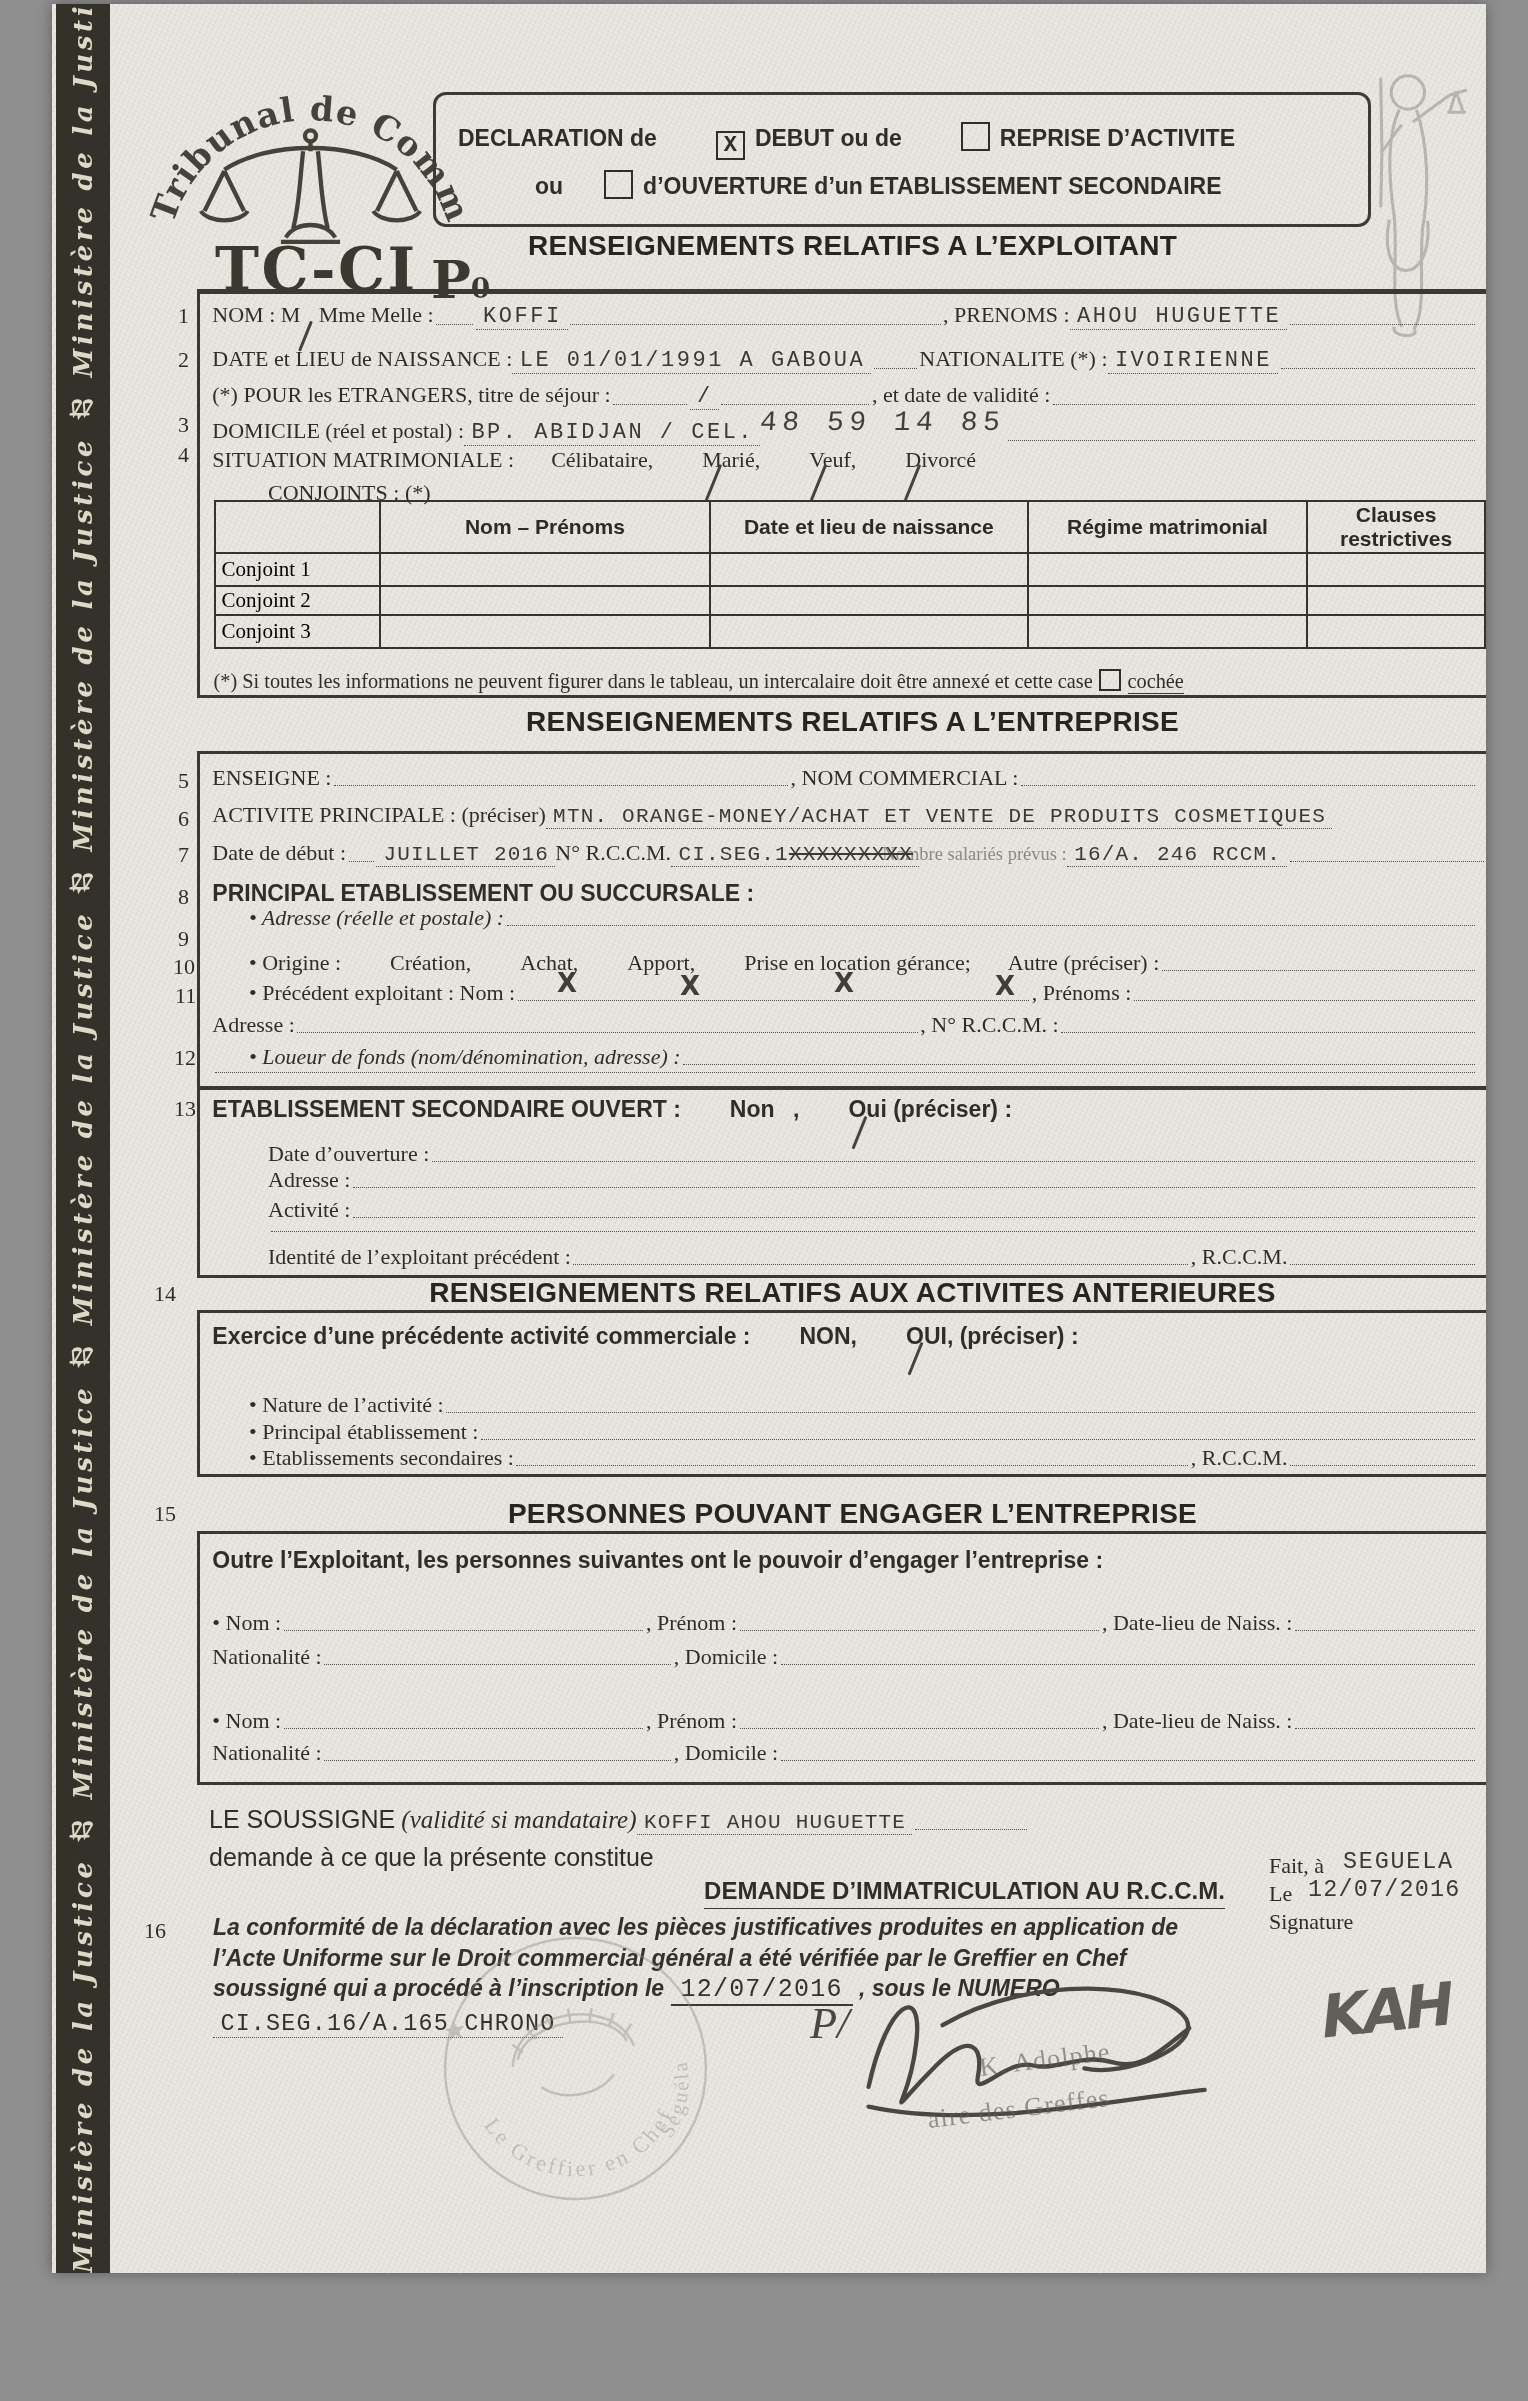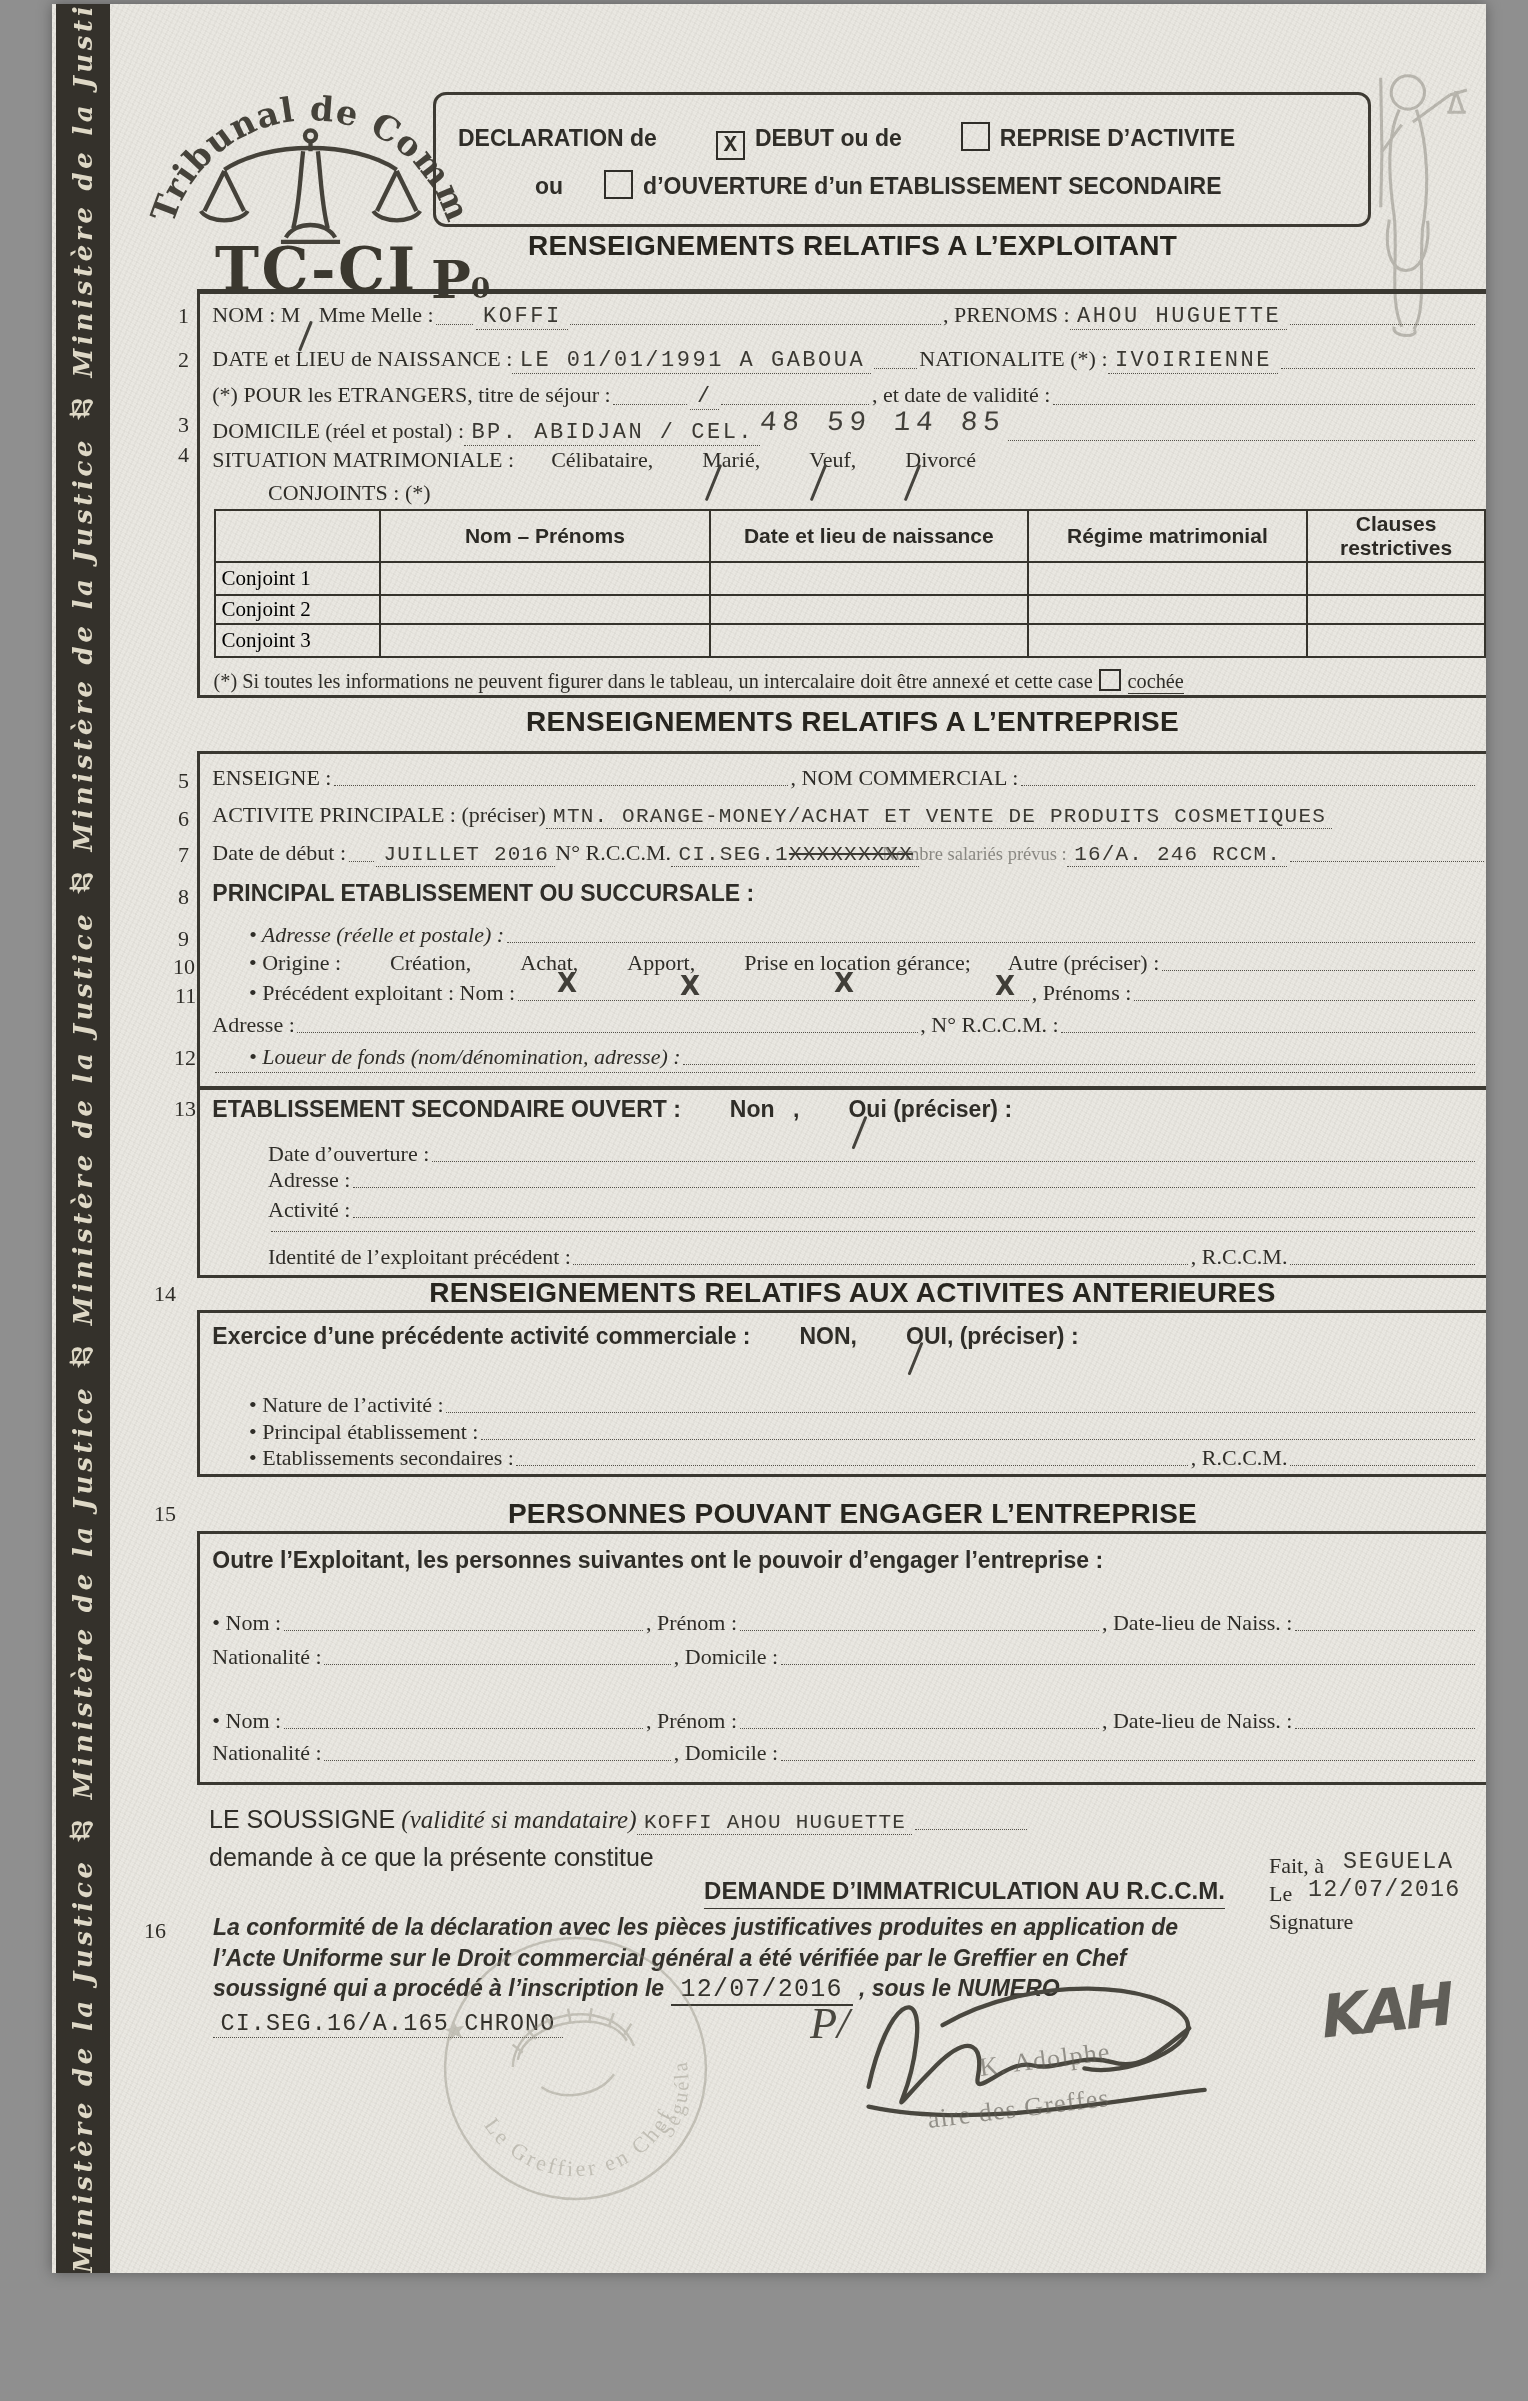--- a/index.html
+++ b/index.html
@@ -182,21 +182,21 @@
           </span>
       <span>Veuf,</span>
       <span class="gap80" style="position:relative;">
             <span class="stroke" style="left:55px;top:-3.7px;height:39px;"></span>
           </span>
       <span>Divorcé</span>
     </div>
     <div class="line ser" style="left:68px;top:186px;">
       <span>CONJOINTS : (*)</span>
     </div>
-    <table class="ctab" style="left:13.6px;top:215px;width:calc(100% - 13.6px);height:145px;">
+    <table class="ctab" style="left:13.6px;top:206px;width:calc(100% - 13.6px);height:145px;">
       <colgroup>
             <col style="width:13%">
             <col style="width:26%">
             <col style="width:25%">
             <col style="width:22%">
             <col style="width:14%">
           </colgroup>
       <tbody>
             <tr style="height:44px;">
         <th></th>
@@ -255,21 +255,21 @@
       <span>N° R.C.C.M.</span>
       <span class="typed tight" style="padding-right:0;">CI.SEG.1</span>
       <span class="typed tight struck" style="padding-left:0;">XXXXXXXXX</span>
       <span class="faint" style="margin-left:-37px;">Nombre salariés prévus :</span>
       <span class="typed tight">16/A. 246 RCCM.</span>
       <span class="dots f1"></span>
     </div>
     <div class="line bold" style="left:12.3px;top:126px;">
       <span>PRINCIPAL ETABLISSEMENT OU SUCCURSALE :</span>
     </div>
-    <div class="line ser" style="left:49px;top:168px;right:8.6px;">
+    <div class="line ser" style="left:49px;top:151px;right:8.6px;">
       <span class="it">• Adresse (réelle et postale) :</span>
       <span class="dots f1"></span>
     </div>
     <div class="line ser" style="left:49px;top:196px;right:8.6px;position:absolute;">
       <span>• Origine :</span>
       <span class="gap80"></span>
       <span>Création,</span>
       <span class="gap80"></span>
       <span>Achat,</span>
       <span class="gap80"></span>

